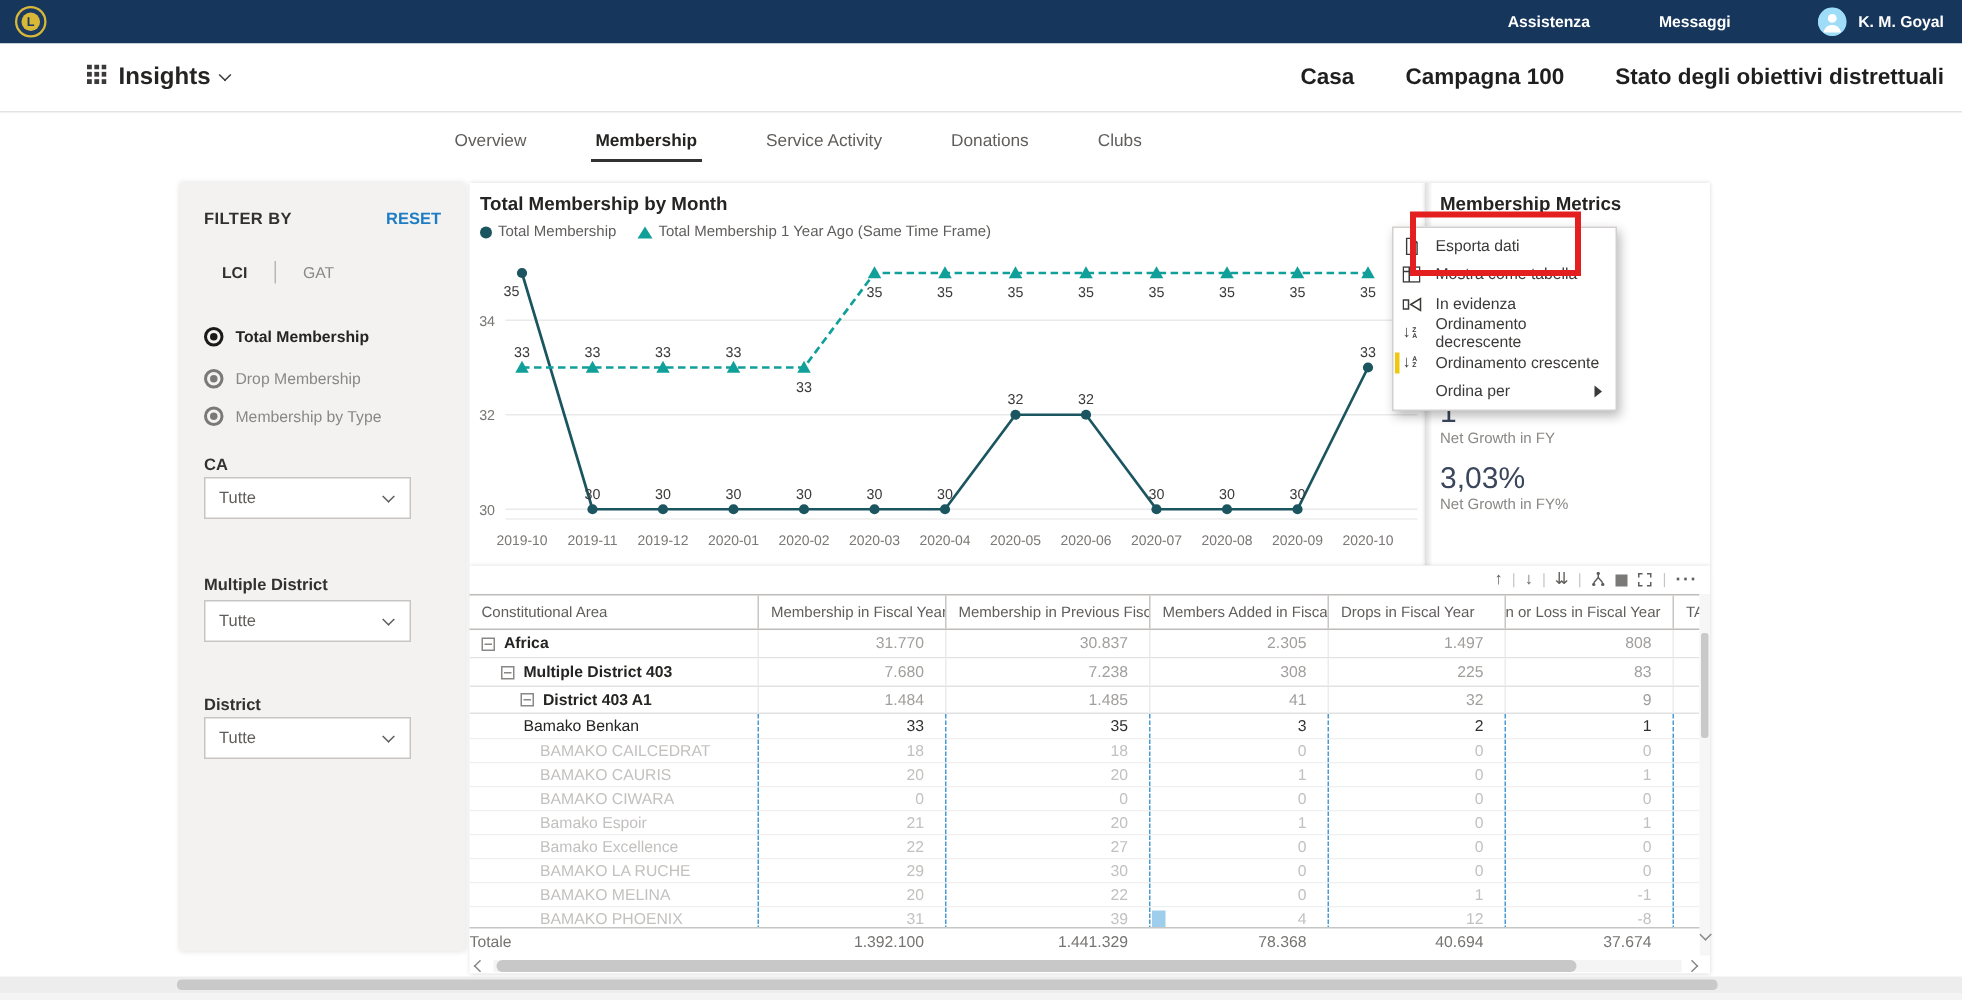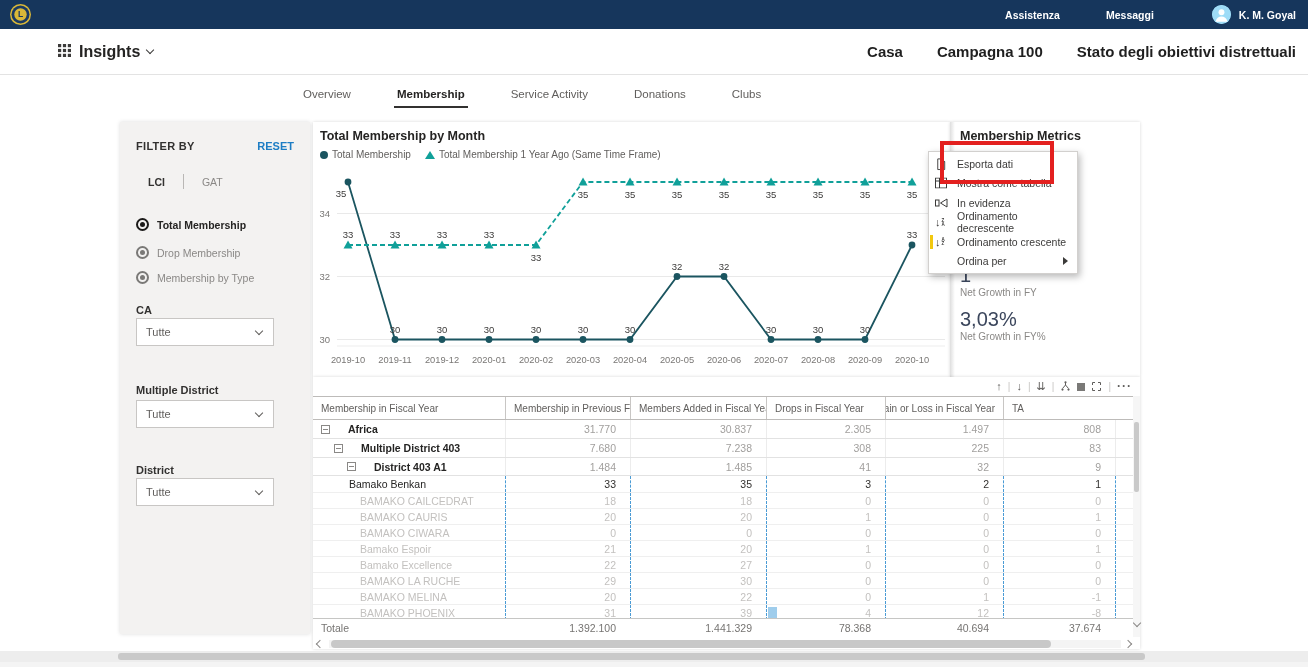--- a/index.html
+++ b/index.html
@@ -94,31 +94,31 @@
   .t-header { position:absolute; left:0; top:19px; width:820px; height:24px; border-top:1px solid #bdbbb9; border-bottom:1px solid #bdbbb9; align-items:center; }
   .hcell { font-size:10px; color:#605e5c; padding:0 8px; white-space:nowrap; overflow:hidden; border-left:1px solid #c8c6c4; height:100%; display:flex; align-items:center; }
   .hcell:first-child { border-left:none; }
   .hcell.right { justify-content:flex-end; }
 
   .t-rows { position:absolute; left:0; top:43px; width:820px; height:198px; overflow:hidden; }
   .trow { align-items:center; border-bottom:1px solid #efefef; cursor:pointer; background:#fff; }
   .trow.group { border-bottom:1px solid #e2e2e2; }
   .trow.h19 { height:19px; } .trow.h18 { height:18px; } .trow.h17 { height:17px; } .trow.h16 { height:16px; }
   .c0 { display:flex; align-items:center; font-size:10.5px; color:#252423; white-space:nowrap; overflow:hidden; height:100%; }
-  .trow.group .c0 { font-weight:bold;gap:12px; }
+  .trow.group .c0 { font-weight:bold; }
   .cv { position:relative; font-size:10.5px; text-align:right; padding-right:14px; color:#a19f9d; height:100%; display:flex; align-items:center; justify-content:flex-end; border-left:1px solid #ececec; }
   .trow.club .cv { border-left:1px dashed #4a9bd5; }
   .trow.selectedrow .cv { color:#32302e; }
   .trow.dim .c0, .trow.dim .cv { color:#c3c1bf; }
   .cbox { width:9px; height:9px; border:1px solid #8a8886; display:inline-flex; align-items:center; justify-content:center; margin-right:6px; flex:none; background:#fff; }
   .cbox i { display:block; width:5px; height:1px; background:#8a8886; }
   .databar { position:absolute; left:1px; top:2px; bottom:2px; width:9px; background:#9fcdec; }
 
   .t-total { position:absolute; left:0; top:241px; width:820px; height:19px; background:#fff; border-top:1px solid #c6c6c4; align-items:center; z-index:5; }
-  .t-total .c0 { color:#767472; font-size:10.5px; padding-left:8px; font-weight:normal; }
+  .t-total .c0 { color:#767472; font-size:10.5px; padding-left:0; font-weight:normal; }
   .t-total .cv { color:#767472; border-left:none; }
 
   .vscroll { position:absolute; right:0; top:19px; width:7px; height:241px; background:#f6f6f6; }
   .vscroll .thumb { position:absolute; left:1px; width:5px; top:26px; height:70px; background:#c9c9c9; border-radius:2px; }
   .vscroll .down { position:absolute; left:0.5px; bottom:11px; width:6px; height:6px; border-right:1.3px solid #8a8886; border-bottom:1.3px solid #8a8886; transform:rotate(45deg); }
   .hscroll { position:absolute; left:0; top:262px; width:820px; height:10px; display:flex; align-items:center; }
   .hs-arrow { width:6px; height:6px; border-right:1.3px solid #8a8886; border-bottom:1.3px solid #8a8886; flex:none; cursor:pointer; }
   .hs-left { transform:rotate(135deg); margin-left:4px; }
   .hs-right { transform:rotate(-45deg); margin-left:4px; margin-right:2px; }
   .hs-track { flex:1; height:8px; background:#f4f4f4; margin-left:6px; position:relative; }
@@ -366,20 +366,21 @@
         </span>
         <span class="ti">
           <svg width="11" height="11" viewBox="0 0 11 11">
             <path d="M1.5 4V1.5H4M7 1.5h2.5V4M9.5 7v2.5H7M4 9.5H1.5V7" stroke="#605e5c" fill="none"></path>
           </svg>
         </span>
         <span class="sep">|</span>
         <span class="ti dots">···</span>
       </div>
     <div class="t-header grid-cols">
+        <div class="hcell">Constitutional Area</div>
         <div class="hcell">Membership in Fiscal Year</div>
         <div class="hcell">Membership in Previous Fiscal Year</div>
         <div class="hcell">Members Added in Fiscal Year</div>
         <div class="hcell">Drops in Fiscal Year</div>
         <div class="hcell right">Gain or Loss in Fiscal Year</div>
         <div class="hcell">TA</div>
       </div>
     <div class="t-rows">
         <div class="trow grid-cols h19 group">
           <div class="c0" style="padding-left: 8px;">

